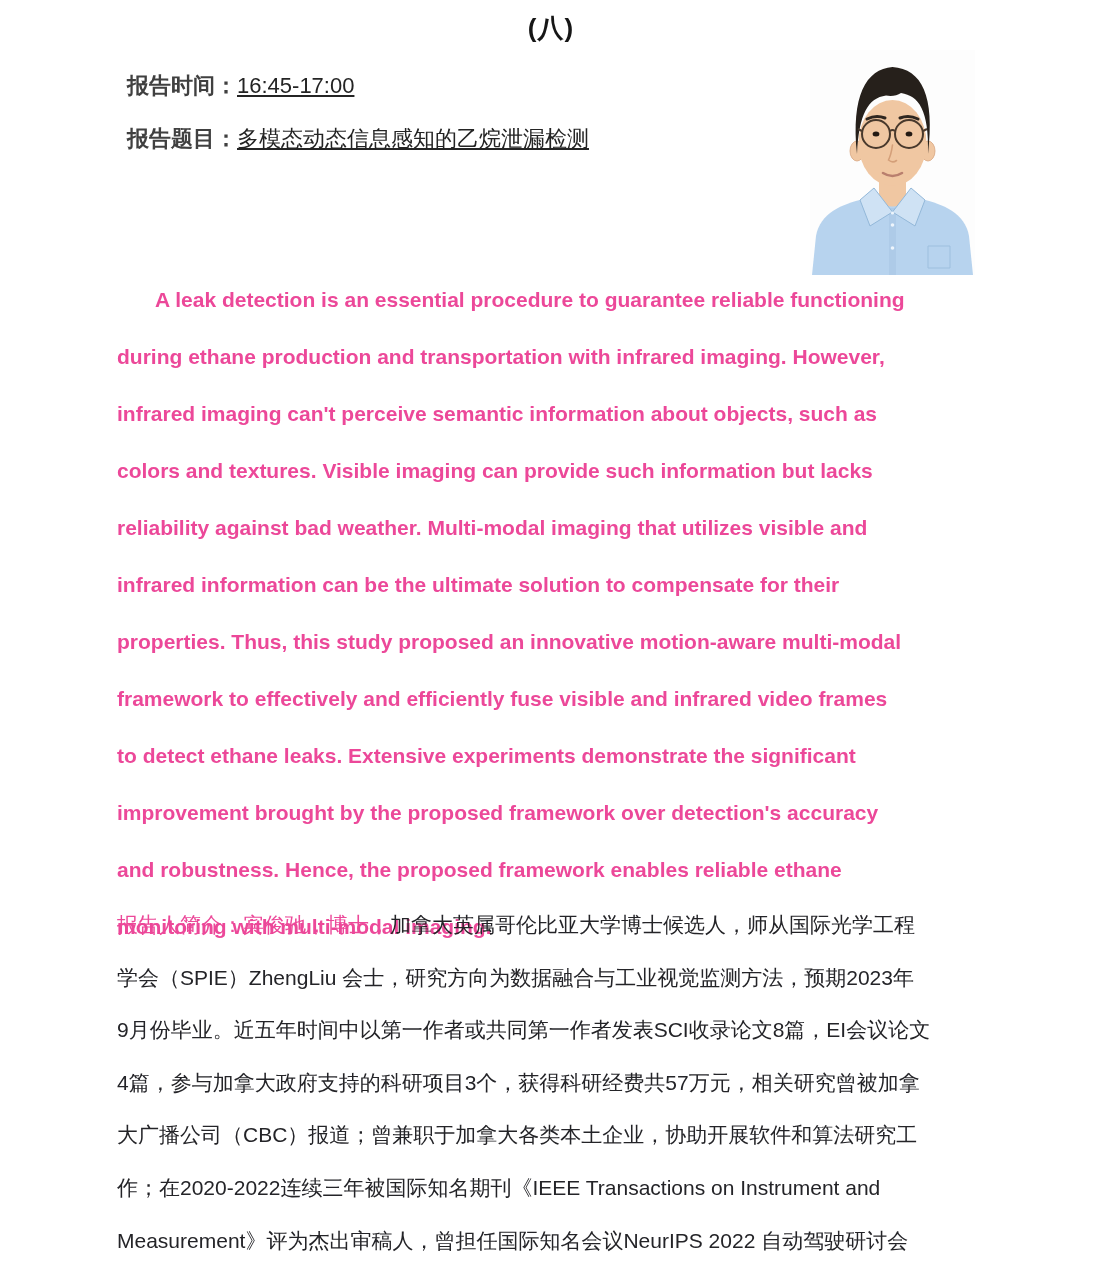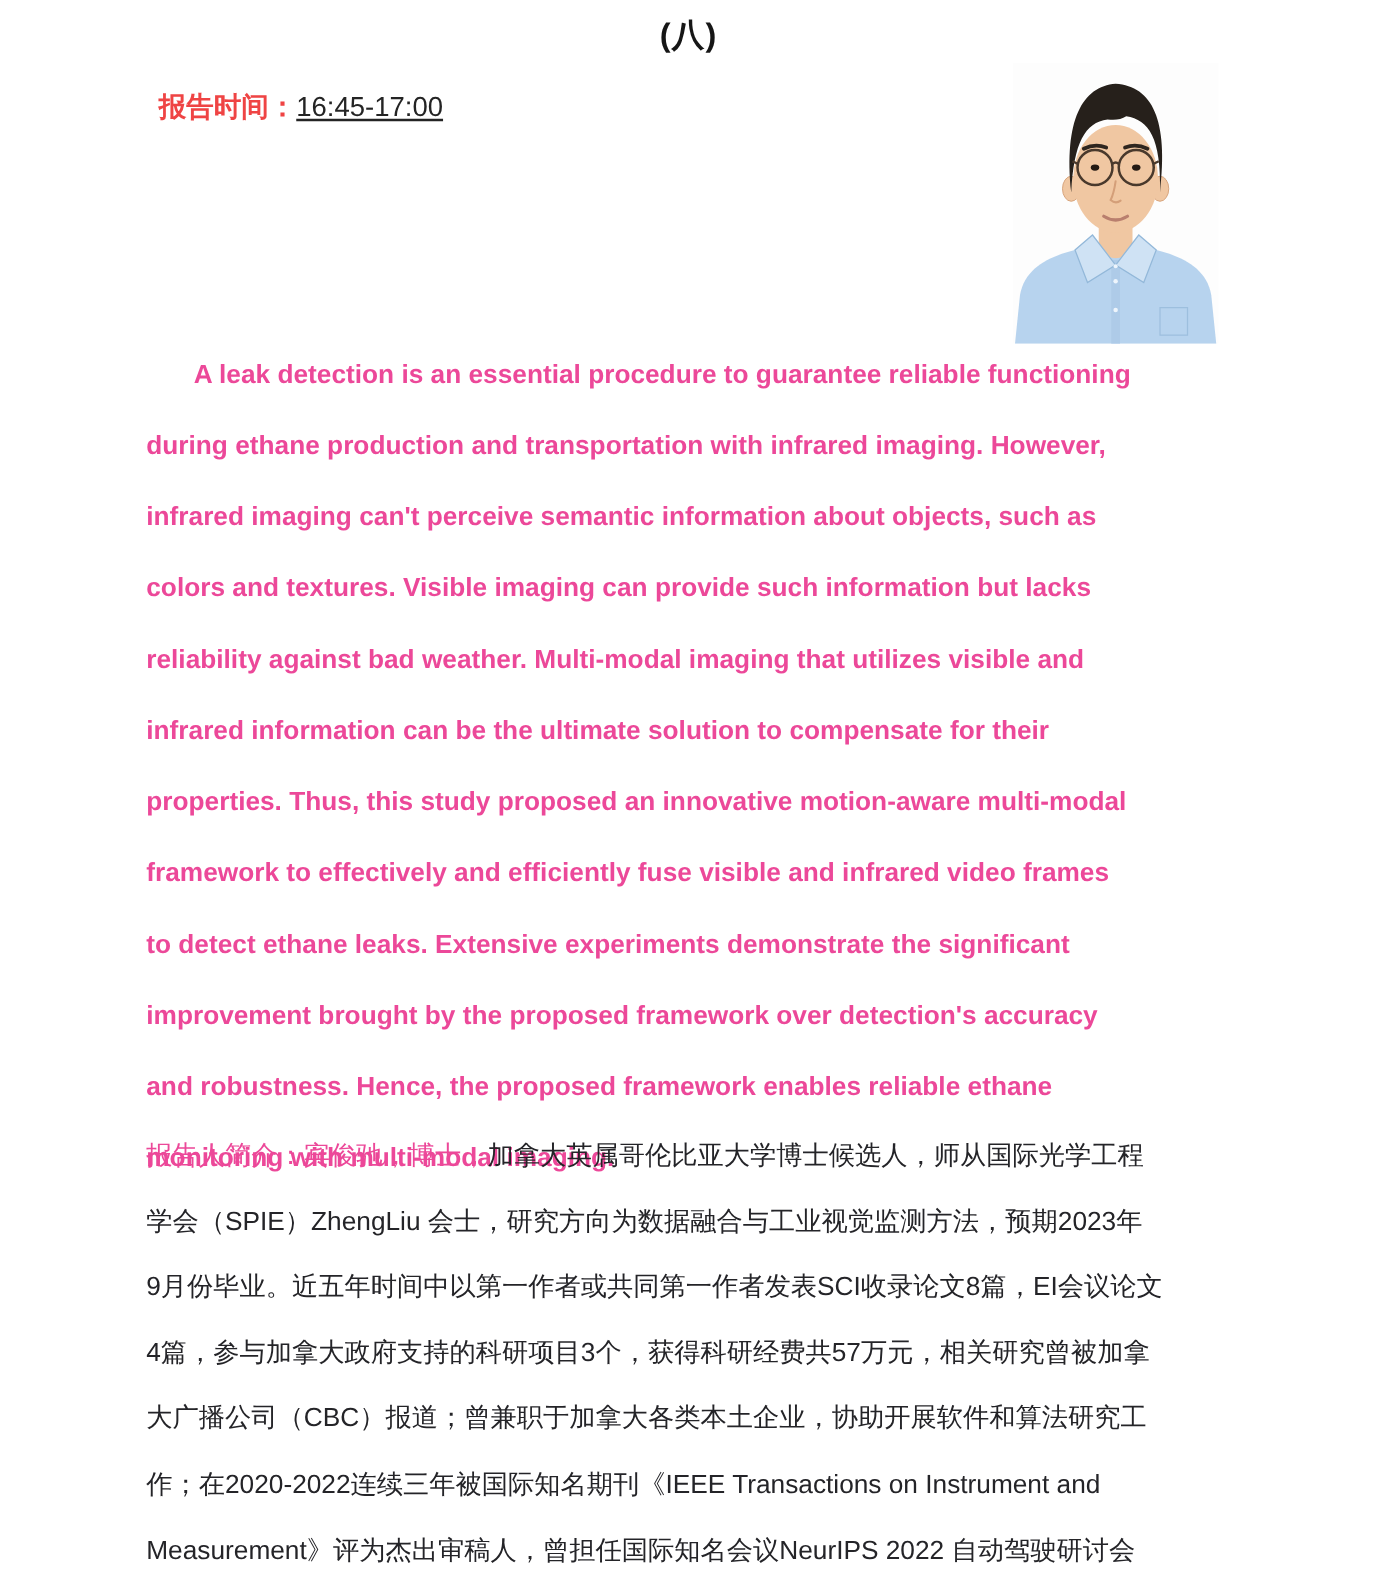--- a/index.html
+++ b/index.html
@@ -36,21 +36,21 @@
   }
   .meta-line {
     height: 53px;
     display: flex;
     align-items: center;
     font-size: 22px;
     white-space: nowrap;
   }
   .meta-label {
     font-weight: 700;
-    color: #ef4444;
+    color: #404040;
   }
   .meta-value {
     font-weight: 400;
     color: #242424;
     text-decoration: underline;
   }
   .photo {
     position: absolute;
     left: 810px;
     top: 50px;
@@ -134,20 +134,24 @@
 
       <path d="M73,123 Q82.5,129 92,123" stroke="#b97f6e" stroke-width="2.6" fill="none" stroke-linecap="round"></path>
     </svg>
   </div>
 
   <div class="meta">
     <div class="meta-line">
         <span class="meta-label">报告时间：</span>
         <span class="meta-value">16:45-17:00</span>
       </div>
+    <div class="meta-line">
+        <span class="meta-label">报告题目：</span>
+        <span class="meta-value">多模态动态信息感知的乙烷泄漏检测</span>
+      </div>
   </div>
 
   <div class="abstract">A leak detection is an essential procedure to guarantee reliable functioning
 during ethane production and transportation with infrared imaging. However,
 infrared imaging can't perceive semantic information about objects, such as
 colors and textures. Visible imaging can provide such information but lacks
 reliability against bad weather. Multi-modal imaging that utilizes visible and
 infrared information can be the ultimate solution to compensate for their
 properties. Thus, this study proposed an innovative motion-aware multi-modal
 framework to effectively and efficiently fuse visible and infrared video frames

